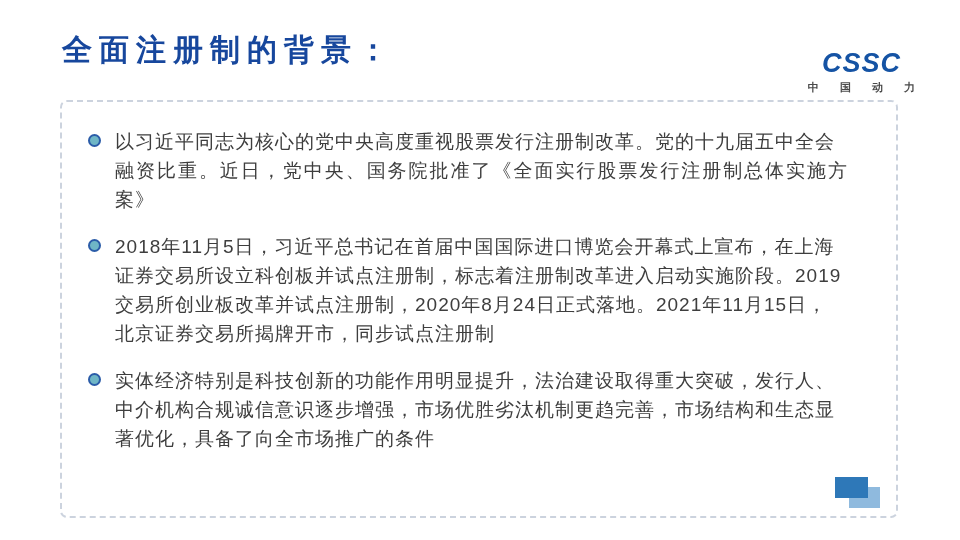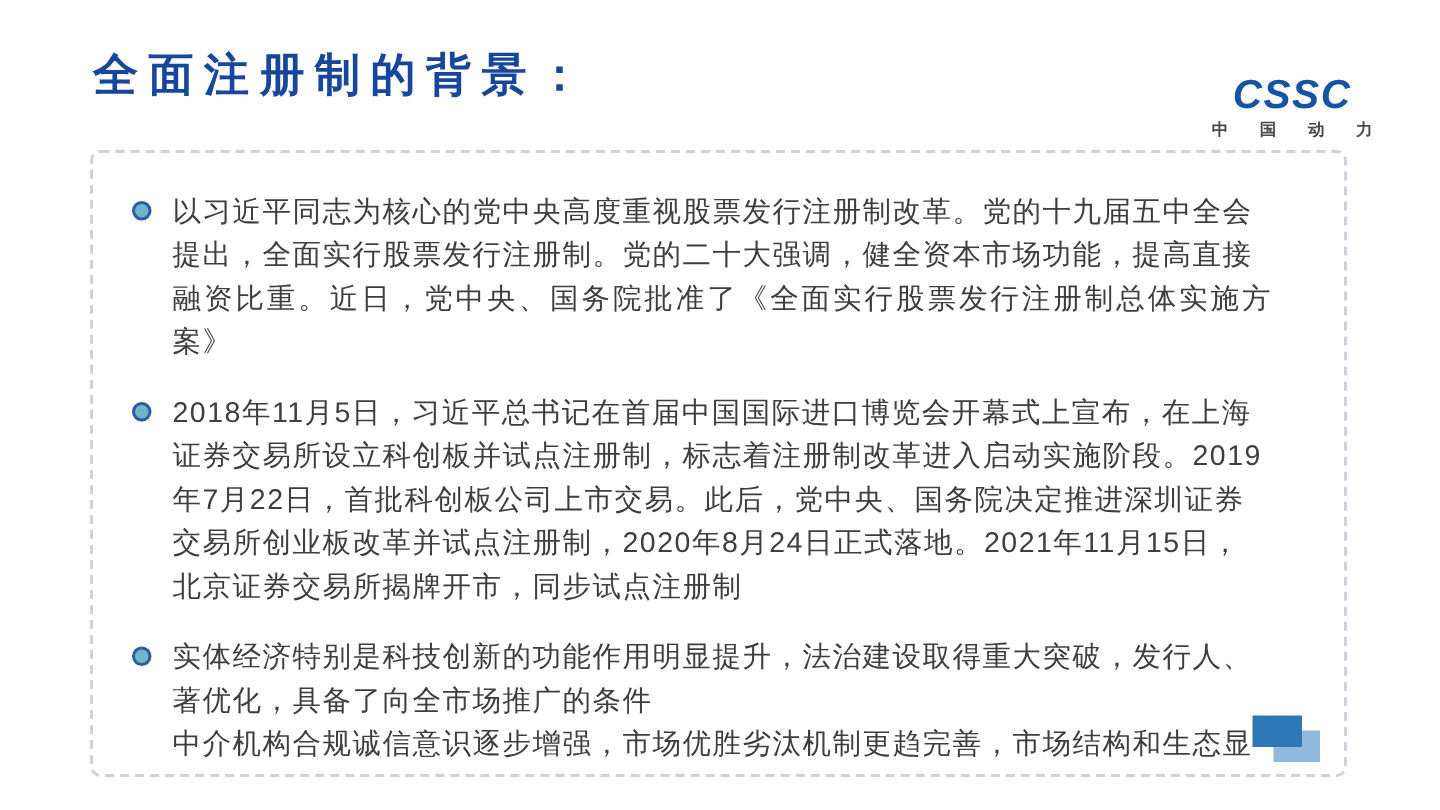--- a/index.html
+++ b/index.html
@@ -111,42 +111,40 @@
     <span class="logo-brand">CSSC</span>
     <span class="logo-sub">中 国 动 力</span>
   </div>
 
   <div class="content-box">
 
     <div class="bullet-item">
       <span class="bullet-dot"></span>
       <div class="bullet-text">
         <div class="line">以习近平同志为核心的党中央高度重视股票发行注册制改革。党的十九届五中全会</div>
-        <div class="line">提出，全面实行股票发行注册制。党的二十大强调，健全资本市场功能，提高直接</div>
         <div class="line">融资比重。近日，党中央、国务院批准了《全面实行股票发行注册制总体实施方案》</div>
       </div>
     </div>
 
     <div class="bullet-item">
       <span class="bullet-dot"></span>
       <div class="bullet-text">
         <div class="line">2018年11月5日，习近平总书记在首届中国国际进口博览会开幕式上宣布，在上海</div>
         <div class="line">证券交易所设立科创板并试点注册制，标志着注册制改革进入启动实施阶段。2019</div>
-        <div class="line">年7月22日，首批科创板公司上市交易。此后，党中央、国务院决定推进深圳证券</div>
         <div class="line">交易所创业板改革并试点注册制，2020年8月24日正式落地。2021年11月15日，</div>
         <div class="line">北京证券交易所揭牌开市，同步试点注册制</div>
       </div>
     </div>
 
     <div class="bullet-item">
       <span class="bullet-dot"></span>
       <div class="bullet-text">
         <div class="line">实体经济特别是科技创新的功能作用明显提升，法治建设取得重大突破，发行人、</div>
+        <div class="line">中介机构合规诚信意识逐步增强，市场优胜劣汰机制更趋完善，市场结构和生态显</div>
         <div class="line">著优化，具备了向全市场推广的条件</div>
-        <div class="line">中介机构合规诚信意识逐步增强，市场优胜劣汰机制更趋完善，市场结构和生态显</div>
       </div>
     </div>
 
   </div>
 
   <div class="deco-square-light"></div>
   <div class="deco-square-dark"></div>
 
 </div>
 

